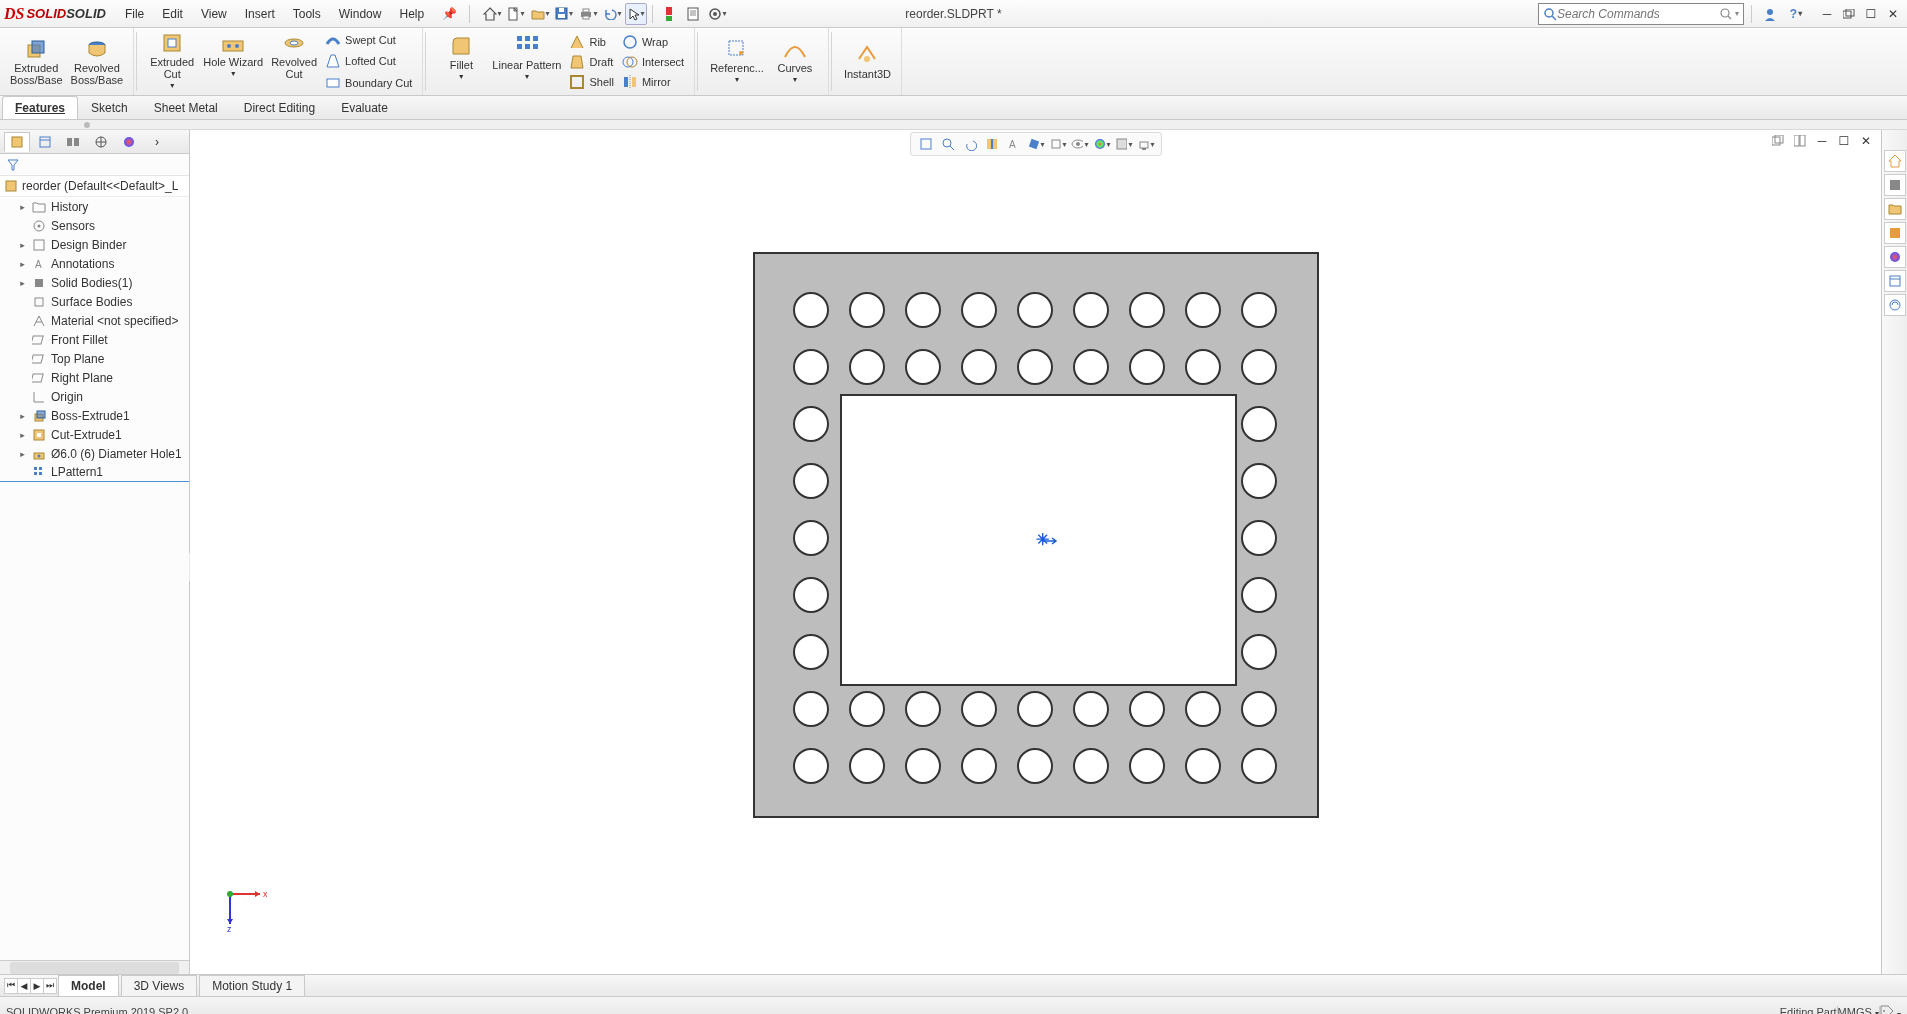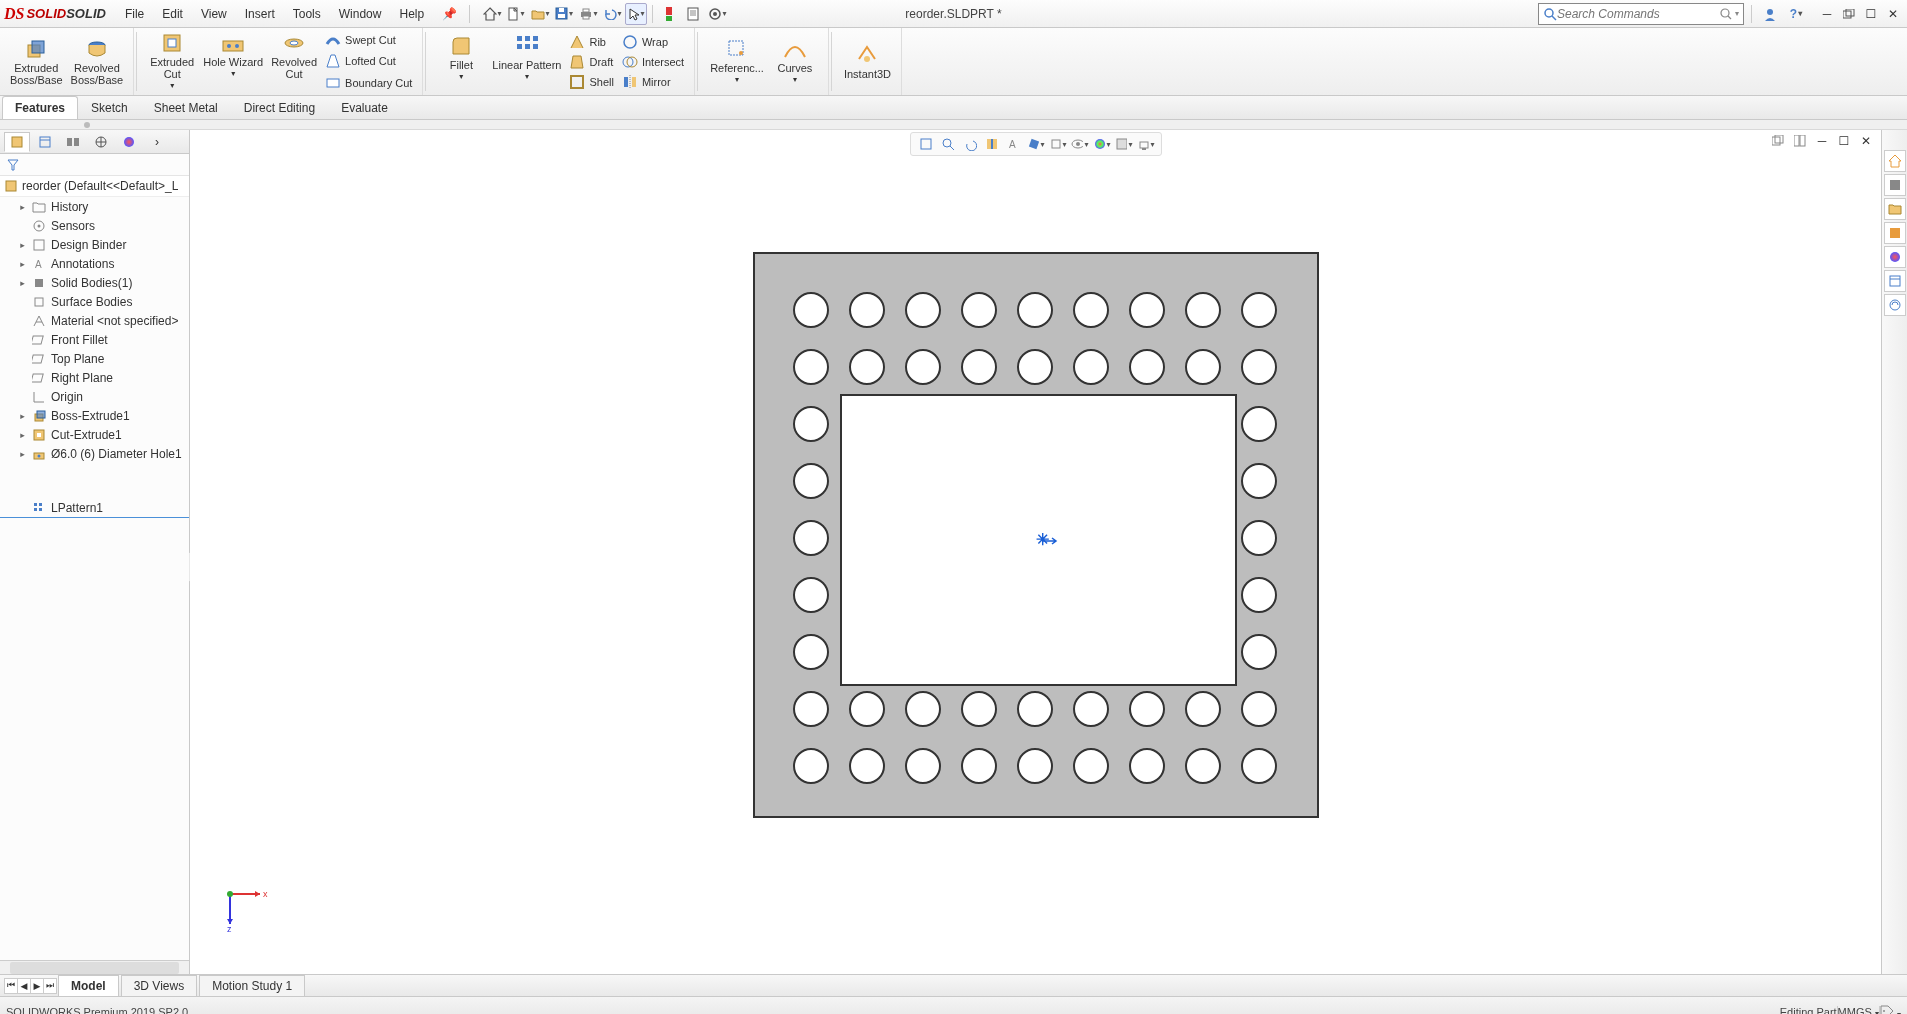--- a/index.html
+++ b/index.html
@@ -31,38 +31,38 @@
 .ribbon-big .ico { width: 24px; height: 24px; margin-bottom: 1px; }
 .ribbon-big div { text-align: center; line-height: 12px; font-size: 11px; }
 .ribbon-small-col { display: flex; flex-direction: column; justify-content: space-around; padding: 0 4px; }
 .ribbon-small { display: flex; align-items: center; font-size: 11px; gap: 4px; height: 20px; cursor: default; }
 .ribbon-small .ico { width: 16px; height: 16px; }
 .rsep { width: 1px; background: #d5d5d5; margin: 4px 2px; }
 
 
 .tabbar { height: 24px; background: linear-gradient(#f7f7f7,#e9e9e9); display: flex; align-items: flex-end; border-bottom: 1px solid #c9c9c9; padding-left: 2px; }
 .tab { padding: 4px 12px; font-size: 12px; border: 1px solid transparent; border-bottom: none; cursor: default; }
-.tab.active { background: #fff; border-color: #c9c9c9; font-weight: bold; border-top-left-radius: 3px; border-top-right-radius: 3px; }
+.tab.active { background: #fff; border-color: #c9c9c9; font-weight: bold; border-top-left-radius: 3px; border-top-right-radius: 3px; text-decoration: underline; }
 
 
 .splitter { height: 10px; background: #f0f0f0; border-bottom: 1px solid #d9d9d9; position: relative; }
 .splitter .dot { position: absolute; left: 84px; top: 2px; width: 6px; height: 6px; background: #bbb; border-radius: 50%; }
 
 
 .main { display: flex; height: calc(1014px - 28px - 68px - 24px - 10px - 22px - 18px); }
 .feature-panel { width: 190px; background: #fcfcfc; border-right: 1px solid #c9c9c9; display: flex; flex-direction: column; position: relative; }
 .panel-tabs { height: 24px; background: linear-gradient(#f7f7f7,#e9e9e9); border-bottom: 1px solid #c9c9c9; display: flex; align-items: center; padding: 0 4px; gap: 2px; }
 .ptab { width: 26px; height: 20px; display: flex; align-items: center; justify-content: center; border: 1px solid transparent; }
 .ptab.active { background: #fff; border: 1px solid #c9c9c9; border-bottom-color: #fff; }
 .panel-filter { height: 22px; border-bottom: 1px solid #e5e5e5; display: flex; align-items: center; padding-left: 6px; }
 .tree { flex: 1; overflow: auto; font-size: 12px; }
 .tree-root { padding: 3px 4px; display: flex; align-items: center; gap: 4px; background: #fff; border-bottom: 1px solid #eee; }
 .tree-item { padding: 2px 4px 2px 18px; display: flex; align-items: center; gap: 5px; height: 19px; }
 .tree-item .exp { width: 9px; font-size: 9px; color: #666; display: inline-block; text-align: center; }
-.tree-underline { border-bottom: 1px solid #4a90d9; margin-top: 36px; }
+.tree-underline { border-bottom: 1px solid #4a90d9; }
 .tico { width: 14px; height: 14px; display: inline-flex; align-items: center; justify-content: center; }
 .feature-splitter { position: absolute; right: -6px; top: 50%; width: 6px; height: 30px; background: #e8e8e8; border: 1px solid #ccc; border-left: none; border-radius: 0 3px 3px 0; }
 
 
 .gfx { flex: 1; background: #fff; position: relative; overflow: hidden; }
 .heads-up { position: absolute; top: 2px; left: 50%; transform: translateX(-50%); display: flex; gap: 4px; background: rgba(250,250,250,0.9); border: 1px solid #ddd; padding: 2px 6px; border-radius: 3px; }
 .hu-btn { width: 18px; height: 18px; display: flex; align-items: center; justify-content: center; }
 .doc-winbtns { position: absolute; top: 2px; right: 6px; display: flex; gap: 4px; }
 .triad { position: absolute; left: 30px; bottom: 40px; }
 .part-plate { position: absolute; left: 50%; top: 48%; transform: translate(-50%,-50%); }

